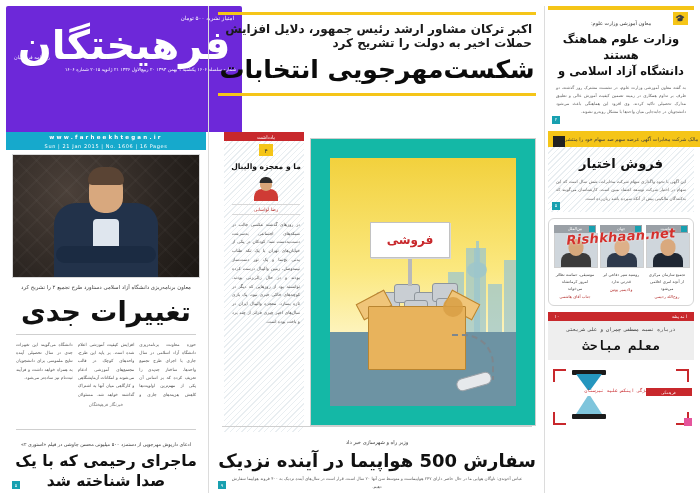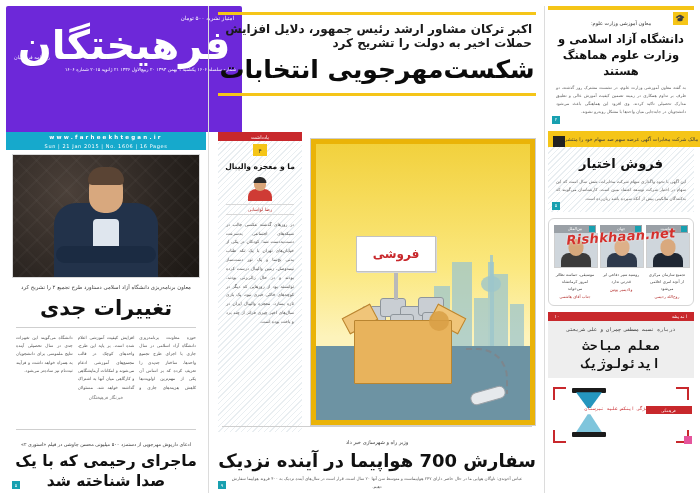--- a/index.html
+++ b/index.html
@@ -36,50 +36,50 @@
                       repeating-linear-gradient(-45deg,rgba(255,255,255,.05) 0 2px,transparent 2px 14px);}
   .pf-body{position:absolute;left:50%;transform:translateX(-50%);bottom:0;width:104px;height:74px;
      background:#22324a;border-radius:22px 22px 0 0;}
   .pf-shirt{position:absolute;left:50%;transform:translateX(-50%);bottom:18px;width:26px;height:40px;background:#dfe6ee;border-radius:4px;}
   .pf-arm{position:absolute;bottom:14px;width:100px;height:17px;left:50%;transform:translateX(-50%);background:#1b2b42;border-radius:9px;}
   .pf-head{position:absolute;left:50%;transform:translateX(-50%);top:16px;width:34px;height:42px;background:#d8a87e;border-radius:17px 17px 15px 15px;}
   .pf-hair{position:absolute;left:50%;transform:translateX(-50%);top:12px;width:36px;height:18px;background:#5a4434;border-radius:18px 18px 6px 6px;}
 
   .kicker{direction:rtl;text-align:center;font-size:5.4px;line-height:1.75;color:#3a3a3a;padding:5px 10px 2px;}
   .headline-lg{direction:rtl;text-align:center;font-weight:bold;color:#111;}
-  .left-headline{font-size:21px;line-height:1.15;padding:2px 6px 0;}
+  .left-headline{font-size:27px;line-height:1.15;padding:2px 6px 0;}
   .rule{height:1px;background:#cfcfcf;margin:6px 10px;}
   .bodytext{direction:rtl;text-align:justify;font-size:4.3px;line-height:1.95;color:#555;padding:0 10px;
      column-count:3;column-gap:5px;}
   .sign{direction:rtl;text-align:center;font-size:4.4px;color:#777;padding-top:3px;}
 
   .left-bottom{position:absolute;left:0;bottom:2px;width:200px;}
   .left-bottom .kicker{font-size:4.8px;line-height:1.7;}
   .left-bottom .headline-lg{font-size:15.5px;line-height:1.3;}
 
   
   .center-col{position:absolute;left:212px;top:6px;width:330px;height:487px;}
   .top-rule{width:318px;height:3px;background:#f5c518;margin:6px auto 0;}
   .center-kicker{direction:rtl;text-align:right;font-size:12px;color:#1a1a1a;padding:7px 10px 4px;font-weight:700;}
   .center-headline{direction:rtl;text-align:center;font-weight:bold;color:#0b0b0b;font-size:25px;line-height:1.28;padding:0 6px;}
   .yellow-rule{width:318px;height:3px;background:#f5c518;margin:7px auto 0;}
 
-  .note-col{position:absolute;left:6px;top:126px;width:84px;height:300px;}
+  .note-col{position:absolute;left:12px;top:126px;width:84px;height:300px;}
   .note-tab{width:84px;height:9px;background:#c8282c;color:#fff;font-size:5px;display:flex;align-items:center;justify-content:center;direction:rtl;}
   .note-mark{width:14px;height:12px;background:#f5c518;margin:3px auto 0;display:flex;align-items:center;justify-content:center;color:#333;font-size:6px;}
   .note-title{direction:rtl;text-align:center;font-size:7.6px;font-weight:bold;color:#111;padding:6px 4px 3px;line-height:1.3;}
   .note-avatar{width:26px;height:24px;margin:2px auto 0;position:relative;overflow:hidden;}
   .na-head{position:absolute;left:50%;transform:translateX(-50%);top:1px;width:12px;height:13px;background:#d9a579;border-radius:6px;}
   .na-hair{position:absolute;left:50%;transform:translateX(-50%);top:0;width:13px;height:6px;background:#2b2b2b;border-radius:7px 7px 0 0;}
   .na-shirt{position:absolute;left:50%;transform:translateX(-50%);bottom:0;width:24px;height:12px;background:#cf3b35;border-radius:8px 8px 0 0;}
   .note-author{direction:rtl;text-align:center;font-size:4.6px;color:#b4302e;padding:2px 0 2px;border-top:1px solid #d8d8d8;border-bottom:1px solid #d8d8d8;margin:3px 8px;}
   .note-body{direction:rtl;text-align:justify;font-size:4.4px;line-height:2;color:#555;padding:3px 8px;}
 
   .cartoon-wrap{position:absolute;left:92px;top:126px;width:238px;height:300px;background:#fff;}
-  .cartoon-frame{position:absolute;left:6px;top:6px;right:6px;bottom:6px;border:1px solid #cfcfcf;background:#eab308;padding:5px;}
+  .cartoon-frame{position:absolute;left:6px;top:6px;right:6px;bottom:6px;border:1px solid #cfcfcf;background:#14b8a6;padding:19px;}
   .cartoon{position:relative;width:100%;height:100%;overflow:hidden;
      background:linear-gradient(#f2d13d 0%,#fbe87f 45%,#fdf3bb 70%);}
   .sky-city{position:absolute;left:0;right:0;bottom:72px;height:120px;}
   .bldg{position:absolute;bottom:0;background:#9cc6cc;opacity:.75;}
   .ground{position:absolute;left:0;right:0;bottom:0;height:74px;background:#6d93a3;}
   .milad-shaft{position:absolute;right:36px;bottom:72px;width:6px;height:86px;background:#9cc6cc;opacity:.8;}
   .milad-pod{position:absolute;right:29px;bottom:128px;width:20px;height:16px;background:#9cc6cc;opacity:.8;border-radius:10px/8px;}
   .milad-spire{position:absolute;right:37.5px;bottom:143px;width:3px;height:22px;background:#9cc6cc;opacity:.8;}
   .box{position:absolute;left:38px;bottom:36px;width:96px;height:62px;background:#e8b35c;border:1px solid #b98530;border-radius:1px;}
   .box-flapL{position:absolute;left:28px;bottom:92px;width:30px;height:16px;background:#f0c579;border:1px solid #b98530;transform:rotate(-28deg);}
@@ -258,36 +258,36 @@
 
           <div class="cord"></div>
           <div class="handset"></div>
         </div>
       </div>
     </div>
 
     <div class="center-bottom">
       <div class="rule"></div>
       <div class="kicker">وزیر راه و شهرسازی خبر داد</div>
-      <div class="headline-lg">سفارش 700 هواپیما در آینده نزدیک</div>
+      <div class="headline-lg">سفارش 500 هواپیما در آینده نزدیک</div>
       <div class="cb-note">عباس آخوندی: ناوگان هوایی ما در حال حاضر دارای ۲۴۷ هواپیماست و متوسط سن آنها ۲۰ سال است. قرار است در سال‌های آینده نزدیک به ۴۰۰ فروند هواپیما سفارش دهیم.</div>
       <div class="pagebadge" style="left:6px;bottom:2px;">۹</div>
     </div>
   </div>
 
   <div class="vsep" style="left:544px;"></div>
 
   <div class="right-col">
 
     <div class="rbox hatch" style="padding-bottom:6px;">
       <div class="ryellow"></div>
       <div class="ricon">🎓</div>
       <div class="rkicker">معاون آموزشی وزارت علوم:</div>
+      <div class="rhead">وزارت علوم هماهنگ هستند</div>
       <div class="rhead">دانشگاه آزاد اسلامی و</div>
-      <div class="rhead">وزارت علوم هماهنگ هستند</div>
       <div class="rbody">به گفته معاون آموزشی وزارت علوم، در نشست مشترک روز گذشته، دو طرف بر تداوم همکاری در زمینه تضمین کیفیت آموزش عالی و تطبیق مدارک تحصیلی تاکید کردند. وی افزود این هماهنگی باعث می‌شود دانشجویان در جابه‌جایی میان واحدها با مشکل روبه‌رو نشوند.</div>
       <div class="pagebadge" style="left:4px;bottom:3px;">۲</div>
     </div>
 
     <div class="rbox" style="margin-top:4px;">
       <div class="gold-bar">
         <div class="gold-icon"></div>
         <span>مالک شرکت مخابرات آگهی عرضه سهم صد سهام خود را منتشر کرد</span>
       </div>
       <div class="hatch" style="position:relative;padding-bottom:5px;">
@@ -338,21 +338,20 @@
     </div>
 
     <div style="position:relative;margin-top:6px;font-family:Liberation Mono, monospace;">
       <div class="red-bar">
         <div class="red-num">۱۰</div>
         <span>اندیشه</span>
       </div>
       <div class="edu-box hatch">
         <div class="rkicker" style="padding-top:5px;">درباره نسبت مصطفی چمران و علی شریعتی</div>
         <div class="rhead" style="font-size:13px;">معلم مباحث</div>
-        <div class="rhead" style="font-size:13px;">ایدئولوژیک</div>
       </div>
       <div class="globe-art" style="margin-top:4px;">
         <div class="corner c-tl"></div>
         <div class="corner c-tr"></div>
         <div class="corner c-bl"></div>
         <div class="corner c-br"></div>
         <div class="hg-cap"></div>
         <div class="hg-top"></div>
         <div class="hg-bot"></div>
         <div class="hg-base"></div>

